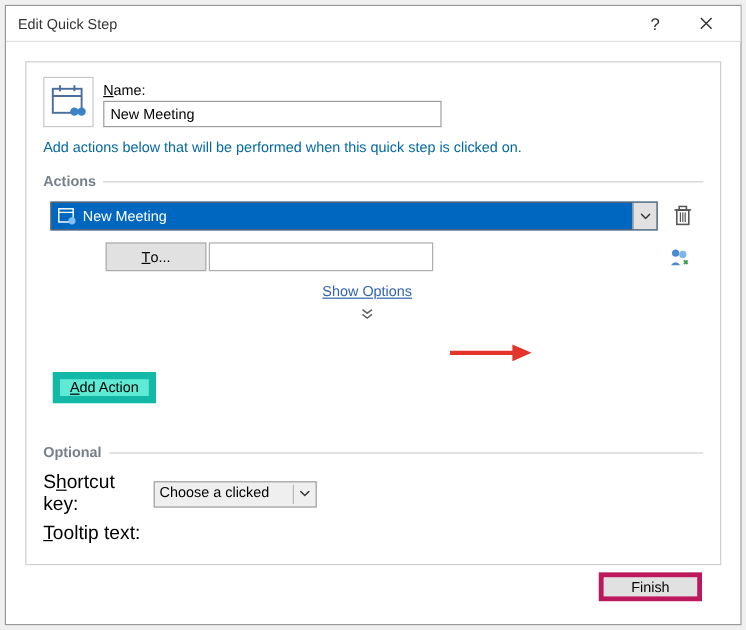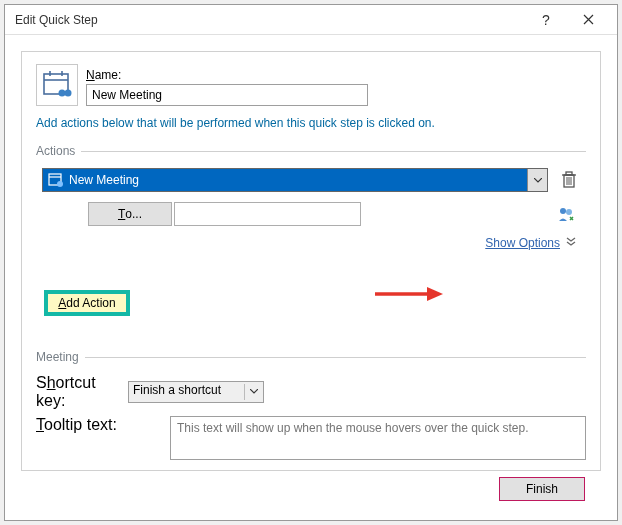--- a/index.html
+++ b/index.html
@@ -66,21 +66,21 @@
       padding: 2px 5px; font-size: 12px;
     }
 
     .desc-text { margin: 6px 0 14px 0; color:#0369a1; }
 
     
     .section-head {
       display: flex; align-items: center; gap: 6px;
       margin-bottom: 10px;
     }
-    .section-head span { color:#777f87; font-size:12px; }
+    .section-head span { color:#777f87; font-size:12px;font-weight:bold; }
     .section-line { flex:1; height:1px; background:#cfcfcf; }
 
     
     .action-select-row { display:flex; align-items:center; gap:10px; margin:0 6px 10px 6px; }
     .action-select {
       flex:1; height:24px;
       background:#0067c0; color:#fff;
       border:1px solid #666;
       display:flex; align-items:center;
       position:relative;
@@ -112,35 +112,35 @@
       padding:2px 26px 2px 4px;
       position:relative;
       font-size:12px;
       background:#fff;
     }
     .to-wrapper { flex:1; position:relative; }
     .addr-book-icon { position:absolute; right:3px; top:3px; }
 
     .show-options-row {
       display:flex; align-items:center; justify-content:flex-end;
-      gap:6px; margin:10px 10px 0 0; position:relative;
+      gap:6px; margin:10px 10px 0 0; position:relative;flex-direction:column;
     }
     .show-options-link { color:#3064af; text-decoration:underline; font-size:12px;}
     .chevrons { color:#666; }
 
     .arrow {
       position:absolute;
       left: 368px; top: 250px;
       pointer-events:none;
     }
 
     .add-action-btn {
       margin:40px 0 0 8px;
       width:86px; height:26px;
-      background:#fef9c3; border:4px solid #14b8a6;
+      background:#5eead4; border:6px solid #14b8a6;
       font-size:12px; color:#000;
     }
 
     
     .optional-block { margin-top:34px; }
     .form-row { display:flex; align-items:center; margin-bottom:6px; }
     .form-label { width:92px; color:#000; font-size:16px; }
     .shortcut-select {
       width:136px; height:22px;
       border:1px solid #9e9e9e;
@@ -162,21 +162,21 @@
       font-size:12px; color:#7b7b7b;
       resize:none; font-family:inherit;
     }
 
     .footer {
       display:flex; justify-content:flex-end; gap:8px;
       padding: 6px 16px 0 0;
     }
     .footer-btn {
       width:86px; height:24px;
-      background:#e1e1e1; border:1px solid #be185d;
+      background:#e1e1e1; border:4px solid #be185d;
       font-size:12px; color:#000;
     }
     .u { text-decoration:underline; }
   </style>
 </head>
 <body>
 
 <div class="window">
 
   <div class="titlebar">
@@ -265,37 +265,36 @@
           <svg width="10" height="10" viewBox="0 0 10 10">
             <path d="M1 1 L5 4 L9 1 M1 5 L5 8 L9 5" fill="none" stroke="#666" stroke-width="1.3"></path>
           </svg>
         </span>
       </div>
 
       <button class="add-action-btn"><span class="u">A</span>dd Action</button>
 
       <div class="optional-block">
         <div class="section-head">
-          <span>Meeting</span>
+          <span>Optional</span>
           <div class="section-line"></div>
         </div>
 
         <div class="form-row">
           <div class="form-label">S<span class="u">h</span>ortcut key:</div>
           <div class="shortcut-select">
-            <span>Finish a shortcut</span>
+            <span>Choose a clicked</span>
             <svg class="shortcut-arrow" width="8" height="5" viewBox="0 0 8 5">
                 <path d="M0 0 L4 4 L8 0" fill="none" stroke="#333" stroke-width="1.2"></path>
               </svg>
           </div>
         </div>
 
         <div class="form-row" style="align-items:flex-start;gap:42px;">
           <div class="form-label"><span class="u">T</span>ooltip text:</div>
-          <textarea class="tooltip-area" placeholder="This text will show up when the mouse hovers over the quick step." style=""></textarea>
         </div>
       </div>
 
     </div>
 
     <svg class="arrow" width="70" height="18" viewBox="0 0 70 18">
       <line x1="2" y1="9" x2="56" y2="9" stroke="#e5352b" stroke-width="3.5"></line>
       <polygon points="54,2 70,9 54,16" fill="#e5352b"></polygon>
     </svg>
 

